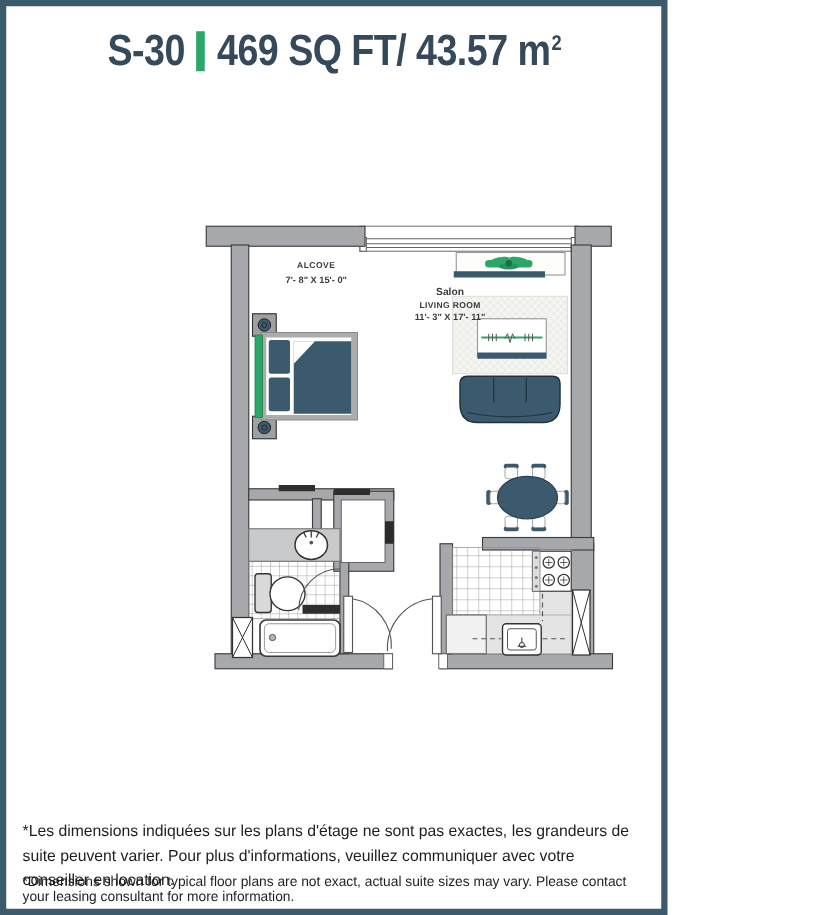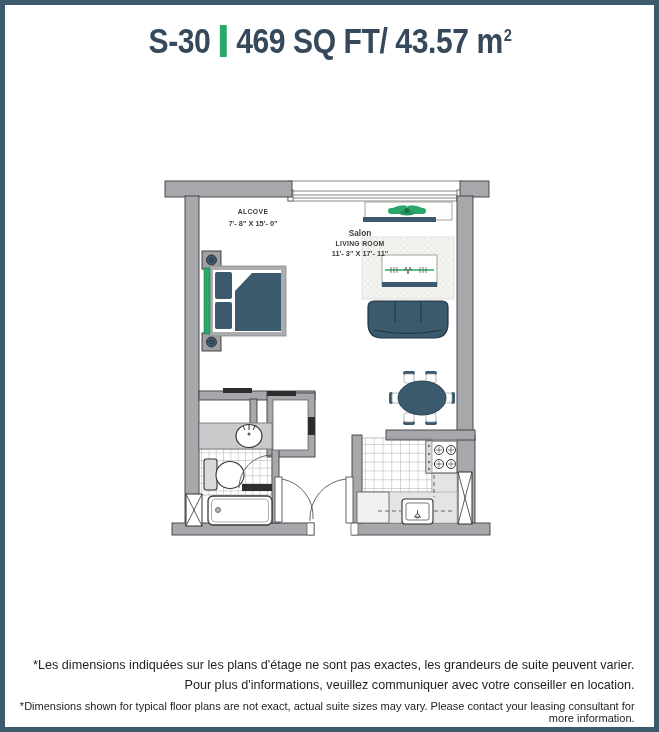--- a/index.html
+++ b/index.html
@@ -1,24 +1,23 @@
 <!DOCTYPE html>
 <html><head>
 <meta charset="utf-8">
 <style>
   html,body{margin:0;padding:0;background:#fff;}
   .page{
     position:relative;
-    width:659px;height:732px;
+    width:534px;height:732px;
     box-sizing:border-box;
     border:5px solid var(--border,#3d5a6c);
     background:#fff;
     font-family:"Liberation Sans",sans-serif;
     overflow:hidden;
-    text-align:right;
   }
   
   .title{
     position:absolute;top:16px;left:0;right:0;
     display:flex;justify-content:center;align-items:center;gap:11px;
     font-weight:700;font-size:35px;letter-spacing:-0.5px;
     color:#36495a;
     transform:scaleX(.86);transform-origin:50% 50%;
     white-space:nowrap;
   }

